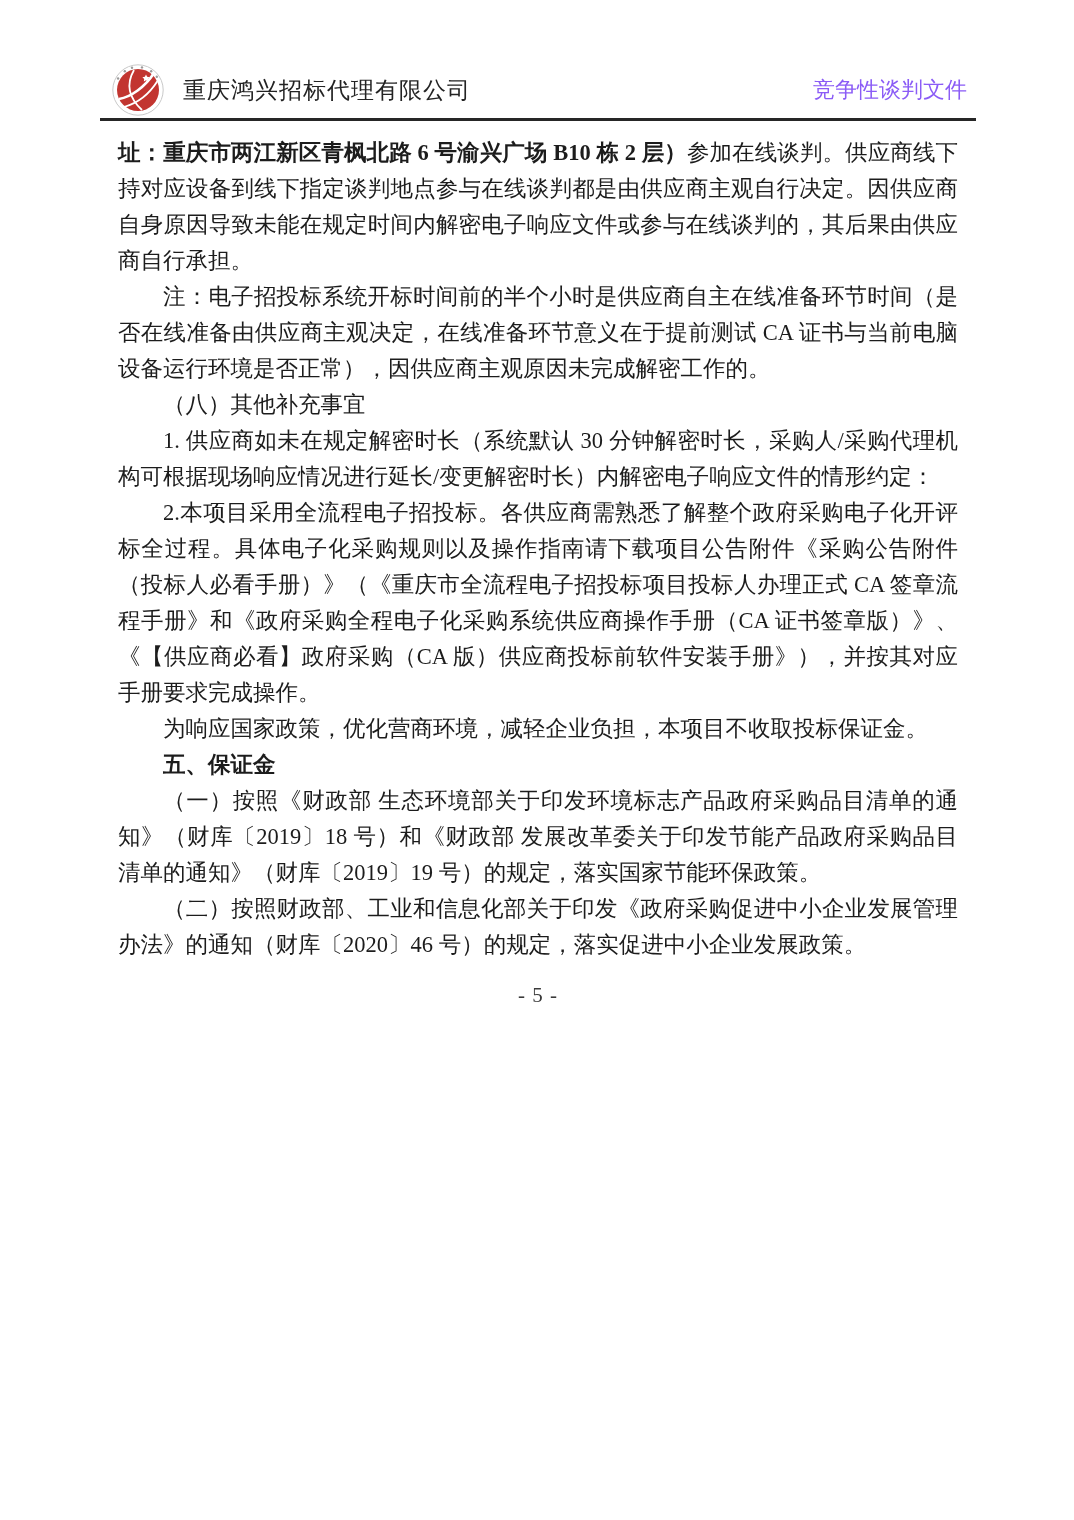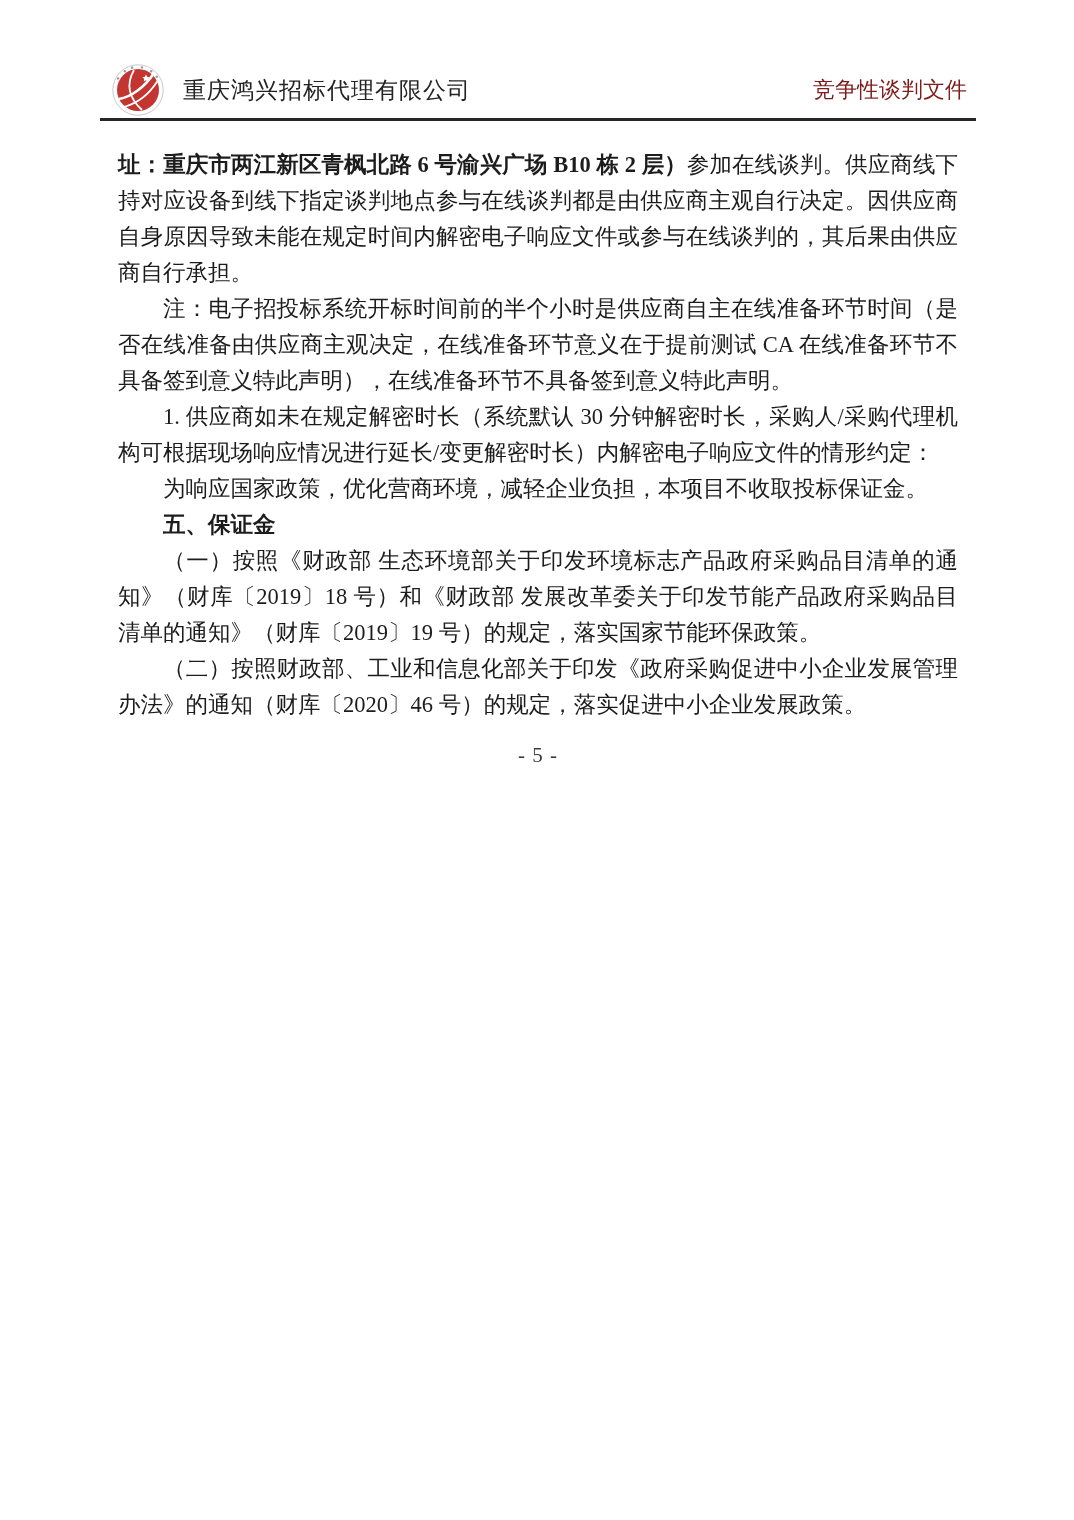--- a/index.html
+++ b/index.html
@@ -35,31 +35,31 @@
   .company-name {
     margin-left: 19px;
     font-size: 23px;
     letter-spacing: 1px;
     color: #232323;
     white-space: nowrap;
   }
   .doc-type {
     margin-left: auto;
     font-size: 22px;
-    color: #7f1d1d;
+    color: #8b5cf6;
     white-space: nowrap;
   }
   .header-rule {
     margin: 2px -18px 0 -18px;
     height: 0;
     border-top: 3px solid #262626;
   }
   
   .doc-body {
-    margin-top: 26px;
+    margin-top: 14px;
     font-size: 22.5px;
     line-height: 36px;
     text-align: justify;
   }
   .para {
     margin: 0;
     text-indent: 2em;
   }
   .para.no-indent { text-indent: 0; }
   .para.hd { font-weight: 700; }
@@ -96,22 +96,24 @@
       </g>
     </svg>
     <span class="company-name">重庆鸿兴招标代理有限公司</span>
     <span class="doc-type">竞争性谈判文件</span>
   </div>
 
   <div class="header-rule"></div>
 
   <div class="doc-body">
     <p class="para no-indent"><b class="bold-lead">址：重庆市两江新区青枫北路 6 号渝兴广场 B10 栋 2 层）</b><span>参加在线谈判。供应商线下持对应设备到线下指定谈判地点参与在线谈判都是由供应商主观自行决定。因供应商自身原因导致未能在规定时间内解密电子响应文件或参与在线谈判的，其后果由供应商自行承担。</span></p>
-    <p class="para">注：电子招投标系统开标时间前的半个小时是供应商自主在线准备环节时间（是否在线准备由供应商主观决定，在线准备环节意义在于提前测试 CA 在线准备环节不具备签到意义特此声明），在线准备环节不具备签到意义特此声明。</p>
+    <p class="para">注：电子招投标系统开标时间前的半个小时是供应商自主在线准备环节时间（是否在线准备由供应商主观决定，在线准备环节意义在于提前测试 CA 证书与当前电脑设备运行环境是否正常），因供应商主观原因未完成解密工作的。</p>
+    <p class="para">（八）其他补充事宜</p>
     <p class="para">1. 供应商如未在规定解密时长（系统默认 30 分钟解密时长，采购人/采购代理机构可根据现场响应情况进行延长/变更解密时长）内解密电子响应文件的情形约定：</p>
+    <p class="para">2.本项目采用全流程电子招投标。各供应商需熟悉了解整个政府采购电子化开评标全过程。具体电子化采购规则以及操作指南请下载项目公告附件《采购公告附件（投标人必看手册）》（《重庆市全流程电子招投标项目投标人办理正式 CA 签章流程手册》和《政府采购全程电子化采购系统供应商操作手册（CA 证书签章版）》、《【供应商必看】政府采购（CA 版）供应商投标前软件安装手册》），并按其对应手册要求完成操作。</p>
     <p class="para">为响应国家政策，优化营商环境，减轻企业负担，本项目不收取投标保证金。</p>
     <p class="para hd">五、保证金</p>
     <p class="para">（一）按照《财政部 生态环境部关于印发环境标志产品政府采购品目清单的通知》（财库〔2019〕18 号）和《财政部 发展改革委关于印发节能产品政府采购品目清单的通知》（财库〔2019〕19 号）的规定，落实国家节能环保政策。</p>
     <p class="para">（二）按照财政部、工业和信息化部关于印发《政府采购促进中小企业发展管理办法》的通知（财库〔2020〕46 号）的规定，落实促进中小企业发展政策。</p>
   </div>
 
   <div class="footer">
     <span>- 5 -</span>
   </div>
 

